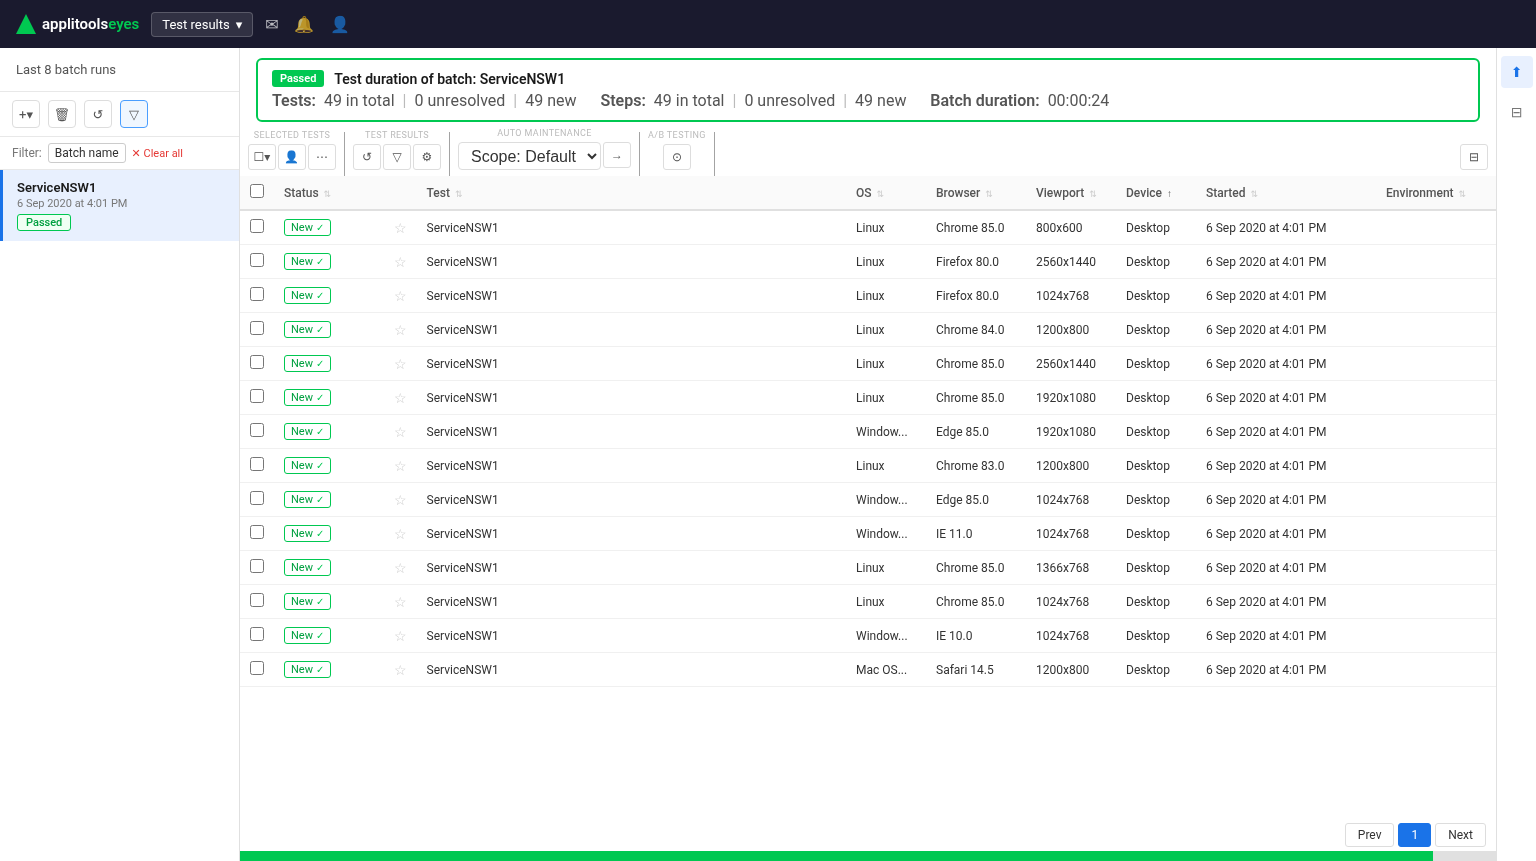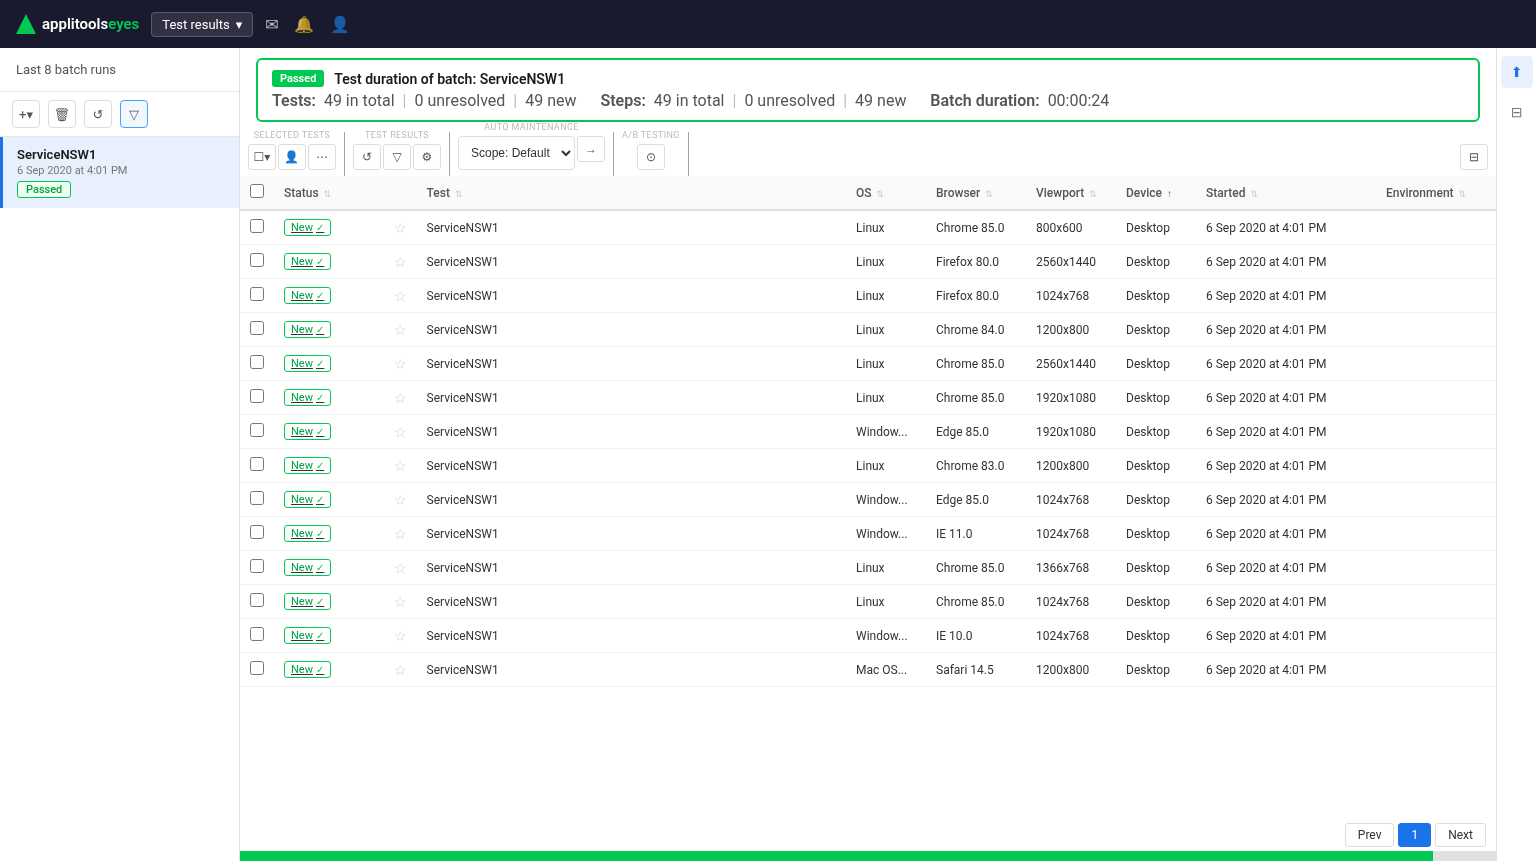--- a/index.html
+++ b/index.html
@@ -61,36 +61,36 @@
     .batch-title-text { font-size: 14px; font-weight: 600; color: #1a1a1a; }
     .batch-result-meta { font-size: 16px; color: #555; display: flex; gap: 8px; flex-wrap: wrap; }
     .meta-sep { color: #bbb; }
     .meta-bold { font-weight: 600; }
     .toolbar-btn {
       width: 28px; height: 26px; display: flex; align-items: center; justify-content: center;
       border: 1px solid #ddd; border-radius: 3px; cursor: pointer; color: #555; background: #fff; font-size: 12px;
     }
     .toolbar-btn.active { background: #e8f0fe; border-color: #4a9eff; color: #1a73e8; }
     .scope-select {
-      height: 34px; border: 1px solid #ddd; border-radius: 4px; padding: 0 8px; font-size: 12px; color: #333;
+      height: 28px; border: 1px solid #ddd; border-radius: 4px; padding: 0 8px; font-size: 16px; color: #333;
       cursor: pointer; background: #fff;
     }
 
     
     .table-wrap { flex: 1; overflow-y: auto; overflow-x: hidden; }
     table { width: 100%; border-collapse: collapse; }
     thead th {
       position: sticky; top: 0; background: #fafafa; border-bottom: 2px solid #e0e0e0;
       text-align: left; padding: 8px 10px; font-size: 12px; color: #555; font-weight: 500;
       white-space: nowrap; z-index: 2;
     }
     thead th .sort-icon { color: #aaa; font-size: 10px; margin-left: 2px; }
     tbody tr { border-bottom: 1px solid #f0f0f0; }
     tbody td { padding: 8px 10px; font-size: 12px; color: #333; vertical-align: middle; }
-    .status-cell { display: flex; align-items: flex-end; gap: 6px; text-decoration: underline; }
+    .status-cell { display: flex; align-items: flex-end; gap: 6px; }
     .new-badge {
       display: inline-flex; align-items: center; gap: 3px; border: 1px solid #00c851; border-radius: 3px;
       padding: 1px 6px; font-size: 11px; color: #00a040; background: #fff; white-space: nowrap;
     }
     .check-icon { color: #00c851; font-size: 10px; }
     .star-icon { color: #ccc; cursor: pointer; font-size: 14px; }
     .checkbox { width: 14px; height: 14px; cursor: pointer; }
     .col-checkbox { width: 30px; }
     .col-status { width: 110px; }
     .col-fav { width: 30px; }
@@ -164,20 +164,29 @@
 
   <div class="sidebar">
     <div class="sidebar-header">
       <span>Last 8 batch runs</span>
     </div>
     <div class="sidebar-toolbar">
       <div class="sidebar-toolbar-btn">+▾</div>
       <div class="sidebar-toolbar-btn">🗑</div>
       <div class="sidebar-toolbar-btn">↺</div>
       <div class="sidebar-toolbar-btn active">▽</div>
+    </div>
+    <div class="filter-bar">
+      <span class="filter-label">Filter:</span>
+      <div class="filter-tag">
+        <span>Batch name</span>
+      </div>
+      <span class="filter-clear">
+        <span style="color:#e53935">✕</span> <span>Clear all</span>
+      </span>
     </div>
     <div class="batch-item">
       <div class="batch-item-name">ServiceNSW1</div>
       <div class="batch-item-date">6 Sep 2020 at 4:01 PM</div>
       <div class="batch-status-badge">Passed</div>
     </div>
   </div>
 
   <div class="content">
 

